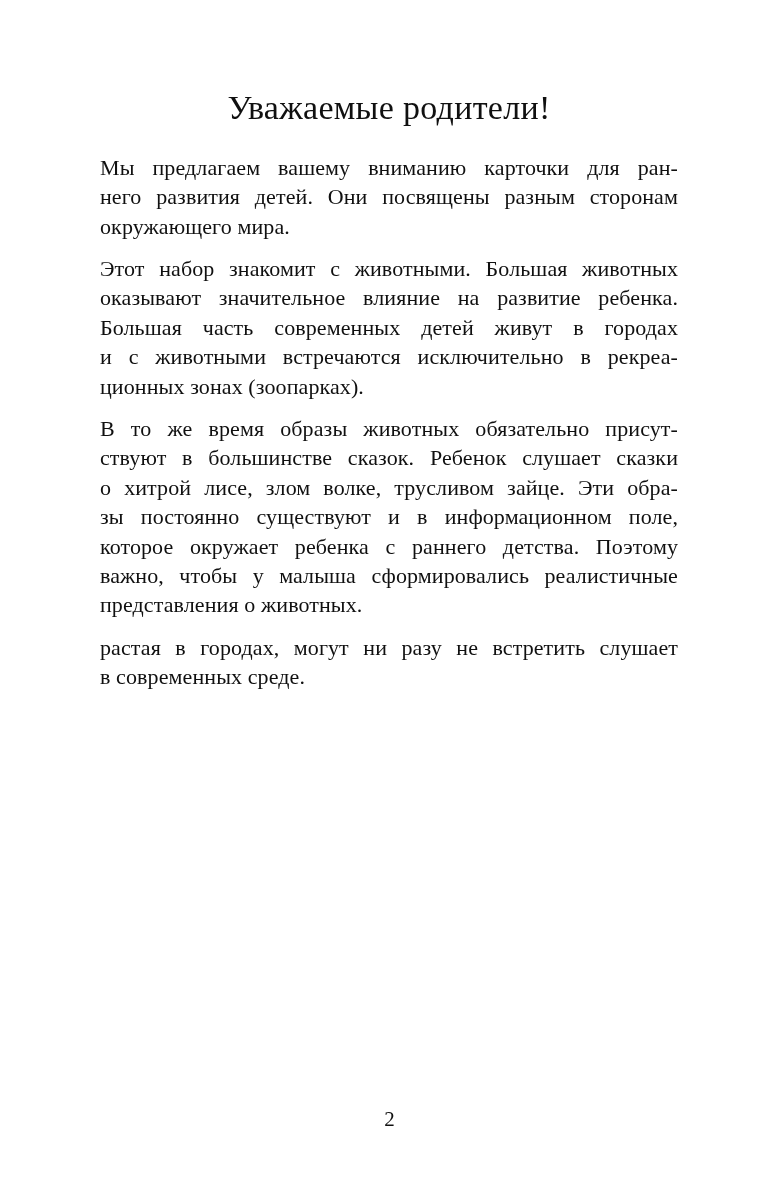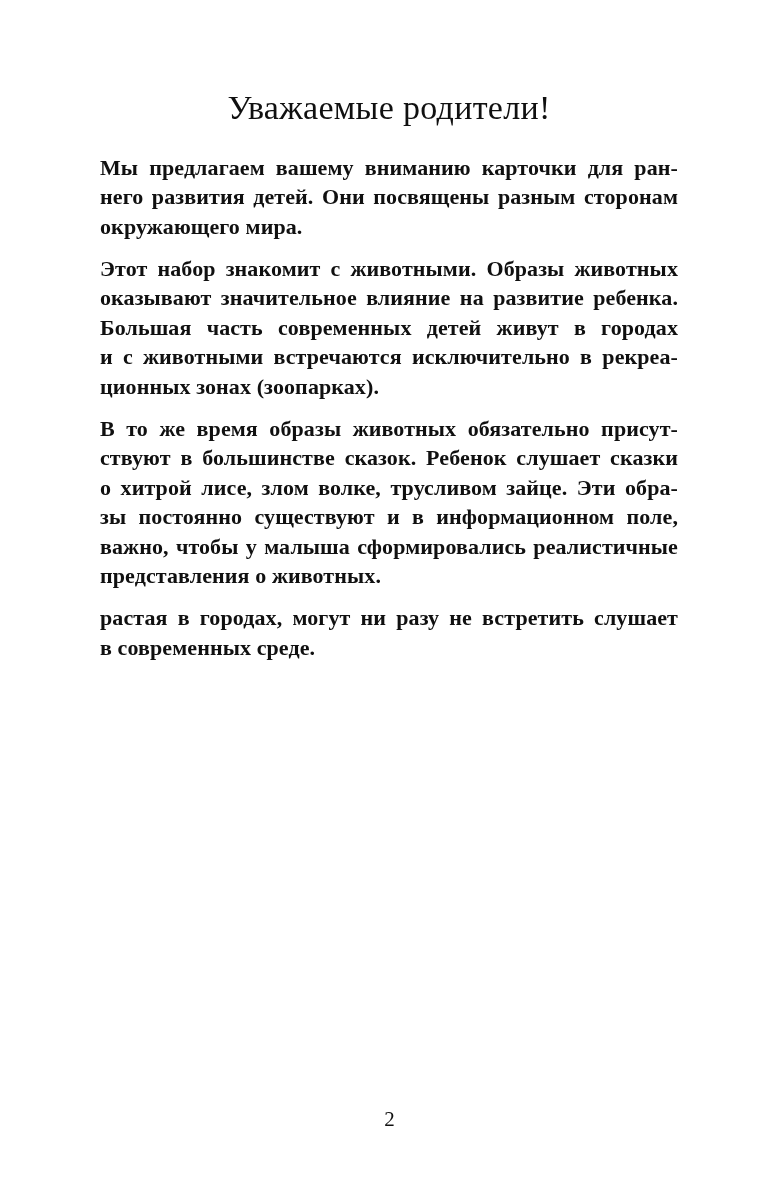--- a/index.html
+++ b/index.html
@@ -34,21 +34,20 @@
   .para {
     margin: 0 0 13px 0;
   }
   .line {
     font-size: 22px;
     line-height: 29.4px;
     text-align: justify;
     text-align-last: justify;
     white-space: normal;
     letter-spacing: 0.1px;
-    font-weight: bold;
   }
   .line.last {
     text-align-last: left;
   }
   .page-number {
     position: absolute;
     bottom: 68px;
     left: 0;
     width: 100%;
     text-align: center;
@@ -64,32 +63,33 @@
 
     <h1 class="title">Уважаемые родители!</h1>
 
     <div class="para">
       <div class="line">Мы предлагаем вашему вниманию карточки для ран-</div>
       <div class="line">него развития детей. Они посвящены разным сторонам</div>
       <div class="line last">окружающего мира.</div>
     </div>
 
     <div class="para">
-      <div class="line">Этот набор знакомит с животными. Образы животных</div>
+      <div class="line">Этот набор знакомит с животными. Большая животных</div>
       <div class="line">оказывают значительное влияние на развитие ребенка.</div>
       <div class="line">Большая часть современных детей живут в городах</div>
       <div class="line">и с животными встречаются исключительно в рекреа-</div>
       <div class="line last">ционных зонах (зоопарках).</div>
     </div>
 
     <div class="para">
       <div class="line">В то же время образы животных обязательно присут-</div>
       <div class="line">ствуют в большинстве сказок. Ребенок слушает сказки</div>
       <div class="line">о хитрой лисе, злом волке, трусливом зайце. Эти обра-</div>
       <div class="line">зы постоянно существуют и в информационном поле,</div>
+      <div class="line">которое окружает ребенка с раннего детства. Поэтому</div>
       <div class="line">важно, чтобы у малыша сформировались реалистичные</div>
       <div class="line last">представления о животных.</div>
     </div>
 
     <div class="para">
       <div class="line">растая в городах, могут ни разу не встретить слушает</div>
       <div class="line last">в современных среде.</div>
     </div>
 
   </div>

